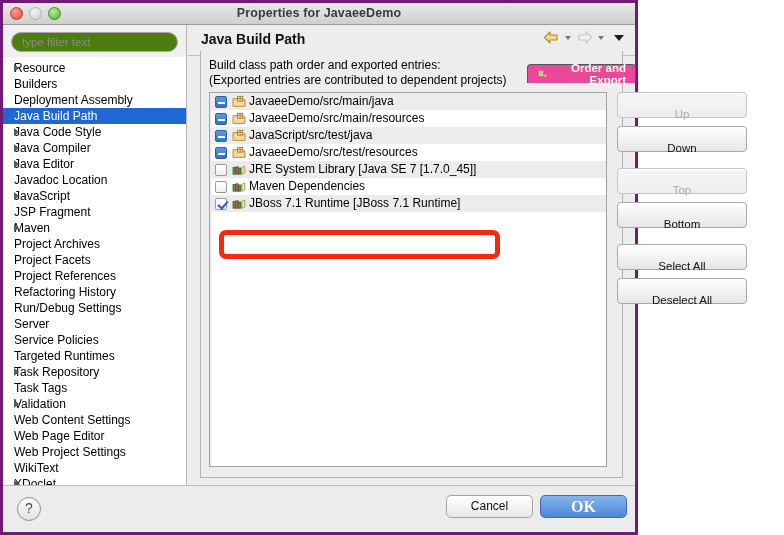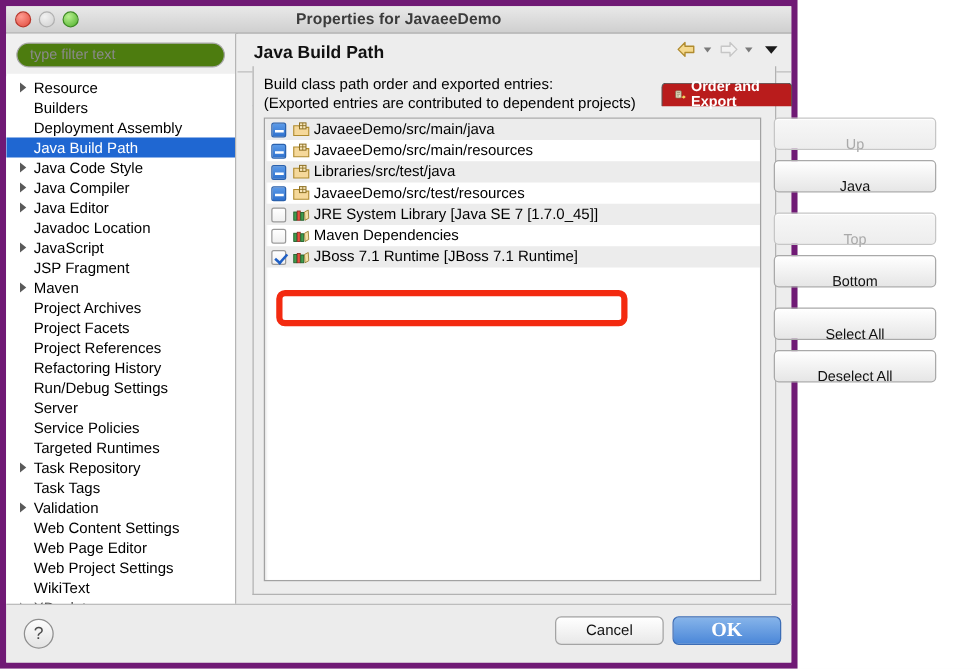--- a/index.html
+++ b/index.html
@@ -4,21 +4,21 @@
 <style>
   html,body{margin:0;padding:0;background:#fff;}
   body{
     width:784px;height:535px;overflow:hidden;
     font-family:"Liberation Sans","DejaVu Sans",sans-serif;
     font-size:12px;color:#000;
     -webkit-font-smoothing:antialiased;
   }
   #window{
     position:relative;width:638px;height:535px;box-sizing:border-box;
-    border:5px solid #701a75;background:#ededed;
+    border:3px solid #701a75;background:#ededed;
   }
 
   
   #titlebar{
     position:relative;height:22px;box-sizing:border-box;
     background:linear-gradient(#e9e9e9,#cfcfcf);
     border-bottom:1px solid #9a9a9a;
   }
   #lights{position:absolute;left:7px;top:4px;display:flex;gap:6px;}
   .light{width:13px;height:13px;border-radius:50%;box-sizing:border-box;}
@@ -41,21 +41,21 @@
   #filterwrap{padding:7px 8px 5px 8px;background:#f0f0f0;}
   #filter{
     width:100%;box-sizing:border-box;height:20px;border:1px solid #a8a8a8;
     border-radius:10px;background:#4d7c0f;font-size:11.5px;color:#222;
     padding:0 10px;outline:none;font-family:inherit;
   }
   #filter::placeholder{color:#8a8a8a;}
   #tree{position:absolute;left:0;right:0;top:34px;bottom:0;overflow:hidden;background:#fff;padding-top:1px;}
   .titem{
     position:relative;height:16px;line-height:16px;font-size:12px;
-    padding-left:22px;color:#000;white-space:nowrap;cursor:default;
+    padding-left:11px;color:#000;white-space:nowrap;cursor:default;
   }
   .titem .arrow{
     position:absolute;left:11px;top:4px;width:0;height:0;
     border-left:5px solid #5a5a5a;border-top:4px solid transparent;border-bottom:4px solid transparent;
   }
   .titem.sel{background:#1f67d2;color:#fff;}
 
   
   #right{
     position:absolute;left:185px;right:0;top:0;bottom:46px;
@@ -71,21 +71,21 @@
   
   #tabrow{position:relative;height:20px;margin-top:8px;}
   #tabline{position:absolute;left:12px;right:12px;top:18px;border-top:1px solid #b2b2b2;}
   #tabs{position:absolute;left:108px;top:0;display:flex;align-items:flex-end;}
   .tab{
     position:relative;height:19px;display:flex;align-items:center;gap:4px;
     padding:0 9px;font-size:11.5px;box-sizing:border-box;
     background:#fbfbfb;border:1px solid #b2b2b2;border-bottom:none;
     border-radius:4px 4px 0 0;margin-right:-1px;color:#151515;cursor:default;
   }
-  .tab.active{background:#b91c1c;border-color:#565656;color:#fff;font-weight:bold;z-index:3;}
+  .tab.active{background:#ec4899;border-color:#565656;color:#fff;font-weight:bold;z-index:3;text-align:right;}
 
   
   #panel{position:absolute;left:12px;right:12px;top:26px;bottom:8px;
          border:1px solid #b2b2b2;border-top:none;background:#ededed;box-sizing:border-box;}
   #lbl1{position:absolute;left:8px;top:7px;font-size:12px;color:#000;}
   #lbl2{position:absolute;left:8px;top:22px;font-size:12px;color:#000;}
 
   #listbox{
     position:absolute;left:8px;top:41px;width:398px;bottom:10px;
     background:#fff;border:1px solid #a2a2a2;box-sizing:border-box;overflow:hidden;
@@ -286,21 +286,21 @@
                 </svg></span>
               <span class="lname">JavaeeDemo/src/main/resources</span>
             </div>
             <div class="lrow alt">
               <span class="cbox partial"></span>
               <span class="ricon"><svg width="14" height="13" viewBox="0 0 14 13">
                   <path d="M1 3.6 L5 3.6 L6 4.9 L13 4.9 L13 11.4 L1 11.4 Z" fill="#f5d89a" stroke="#b08b2e" stroke-width=".9"></path>
                   <rect x="5.6" y="1.3" width="5.2" height="4.8" fill="#f8e7bd" stroke="#8c6f22" stroke-width=".8"></rect>
                   <path d="M5.6 3.5 H10.8 M8.2 1.3 V6.1" stroke="#8c6f22" stroke-width=".7"></path>
                 </svg></span>
-              <span class="lname">Libraries/src/test/java</span>
+              <span class="lname">JavaScript/src/test/java</span>
             </div>
             <div class="lrow">
               <span class="cbox partial"></span>
               <span class="ricon"><svg width="14" height="13" viewBox="0 0 14 13">
                   <path d="M1 3.6 L5 3.6 L6 4.9 L13 4.9 L13 11.4 L1 11.4 Z" fill="#f5d89a" stroke="#b08b2e" stroke-width=".9"></path>
                   <rect x="5.6" y="1.3" width="5.2" height="4.8" fill="#f8e7bd" stroke="#8c6f22" stroke-width=".8"></rect>
                   <path d="M5.6 3.5 H10.8 M8.2 1.3 V6.1" stroke="#8c6f22" stroke-width=".7"></path>
                 </svg></span>
               <span class="lname">JavaeeDemo/src/test/resources</span>
             </div>
@@ -331,21 +331,21 @@
                   <rect x="3.8" y="3.8" width="2.4" height="7.4" fill="#e84f3d" stroke="#8e2a1e" stroke-width=".7"></rect>
                   <rect x="6.6" y="5" width="2.4" height="6.2" fill="#3f9e4d" stroke="#1f5d28" stroke-width=".7"></rect>
                   <path d="M9.6 4.6 L12.6 3 L13 9.6 L10 11.2 Z" fill="#f3e0a8" stroke="#9a7d2e" stroke-width=".7"></path>
                 </svg></span>
               <span class="lname">JBoss 7.1 Runtime [JBoss 7.1 Runtime]</span>
             </div>
           </div>
 
         <div id="sidebtns">
             <div class="btn dis ">Up</div>
-            <div class="btn  gap-s">Java</div>
+            <div class="btn  gap-s">Down</div>
             <div class="btn dis gap-m">Top</div>
             <div class="btn  gap-s">Bottom</div>
             <div class="btn  gap-m">Select All</div>
             <div class="btn  gap-s">Deselect All</div>
           </div>
       </div>
 
     </div>
 
     <div id="bottom">

